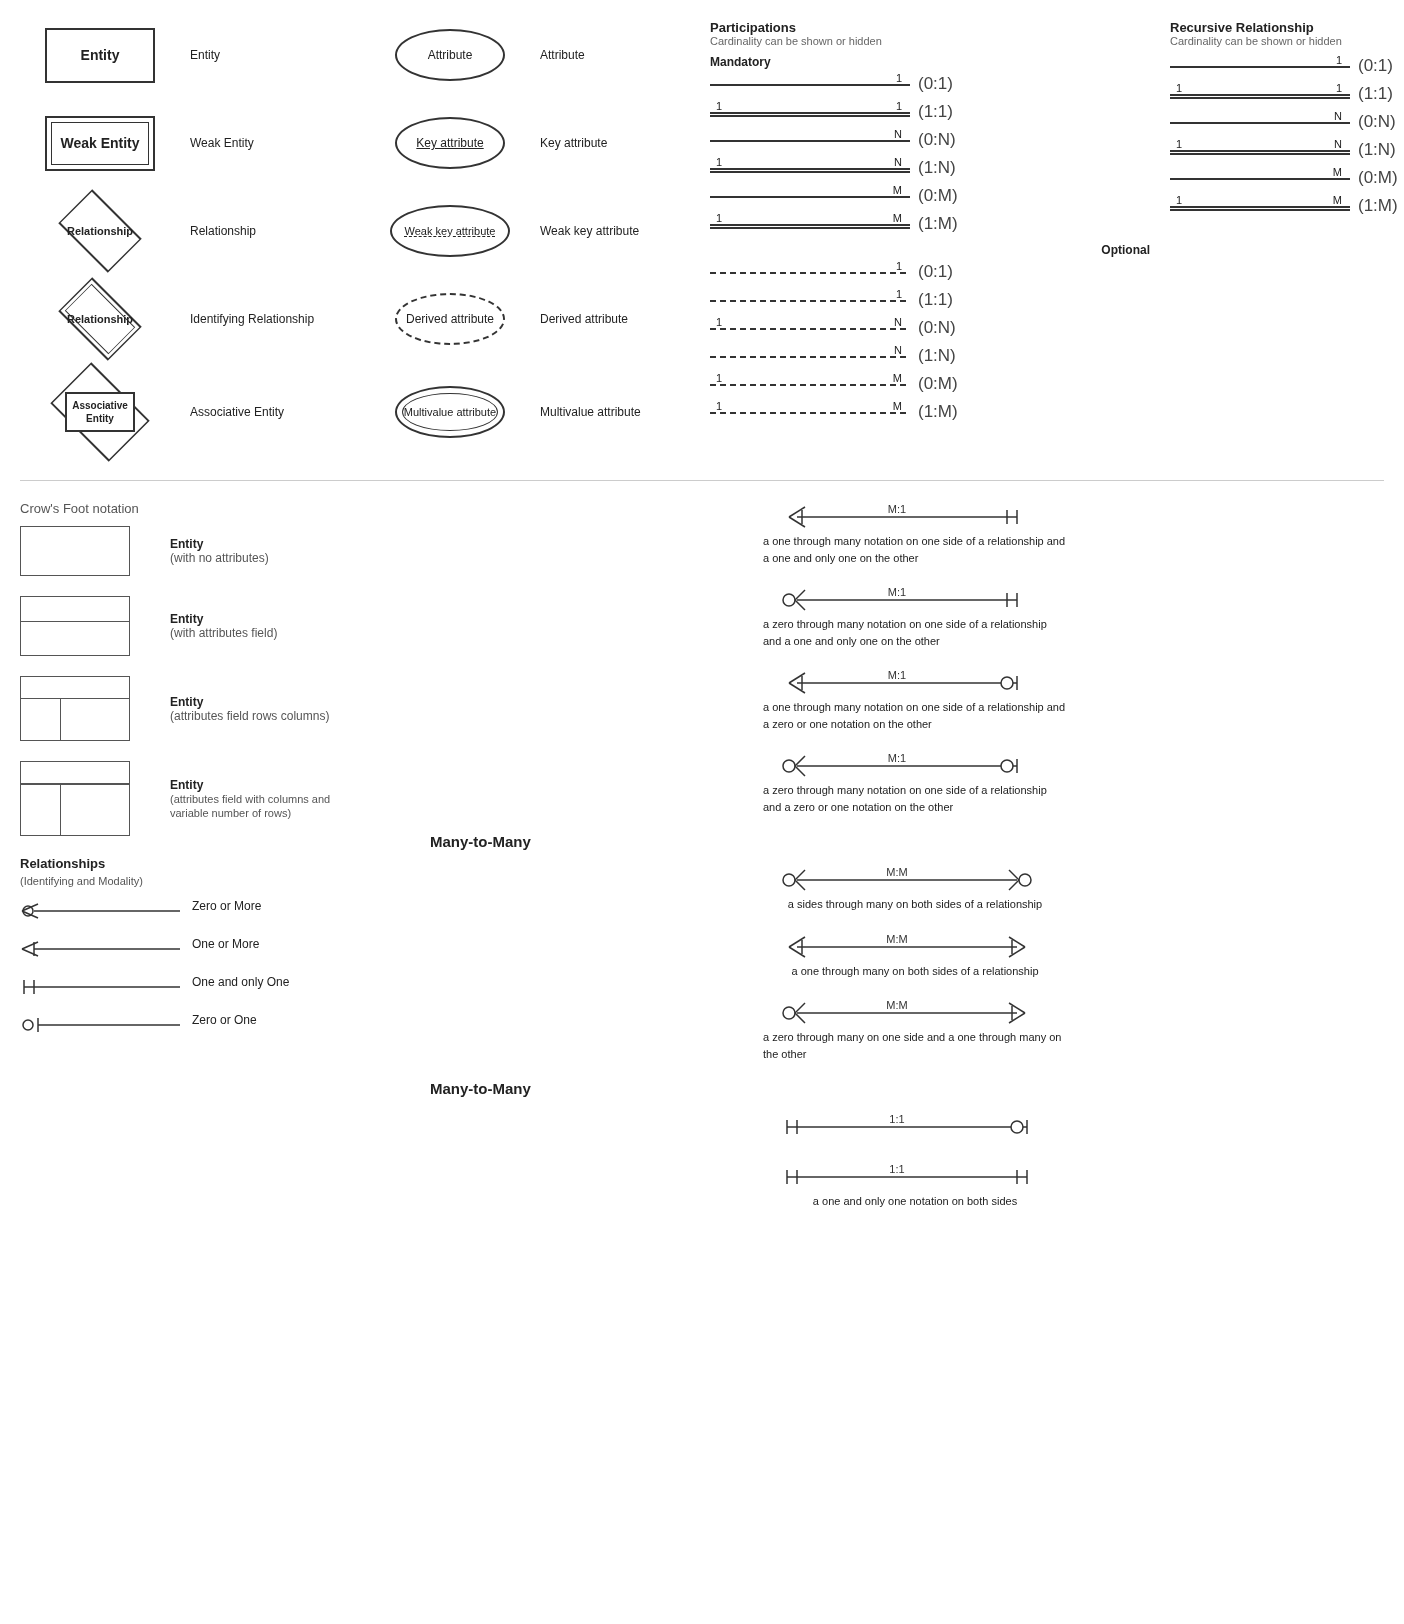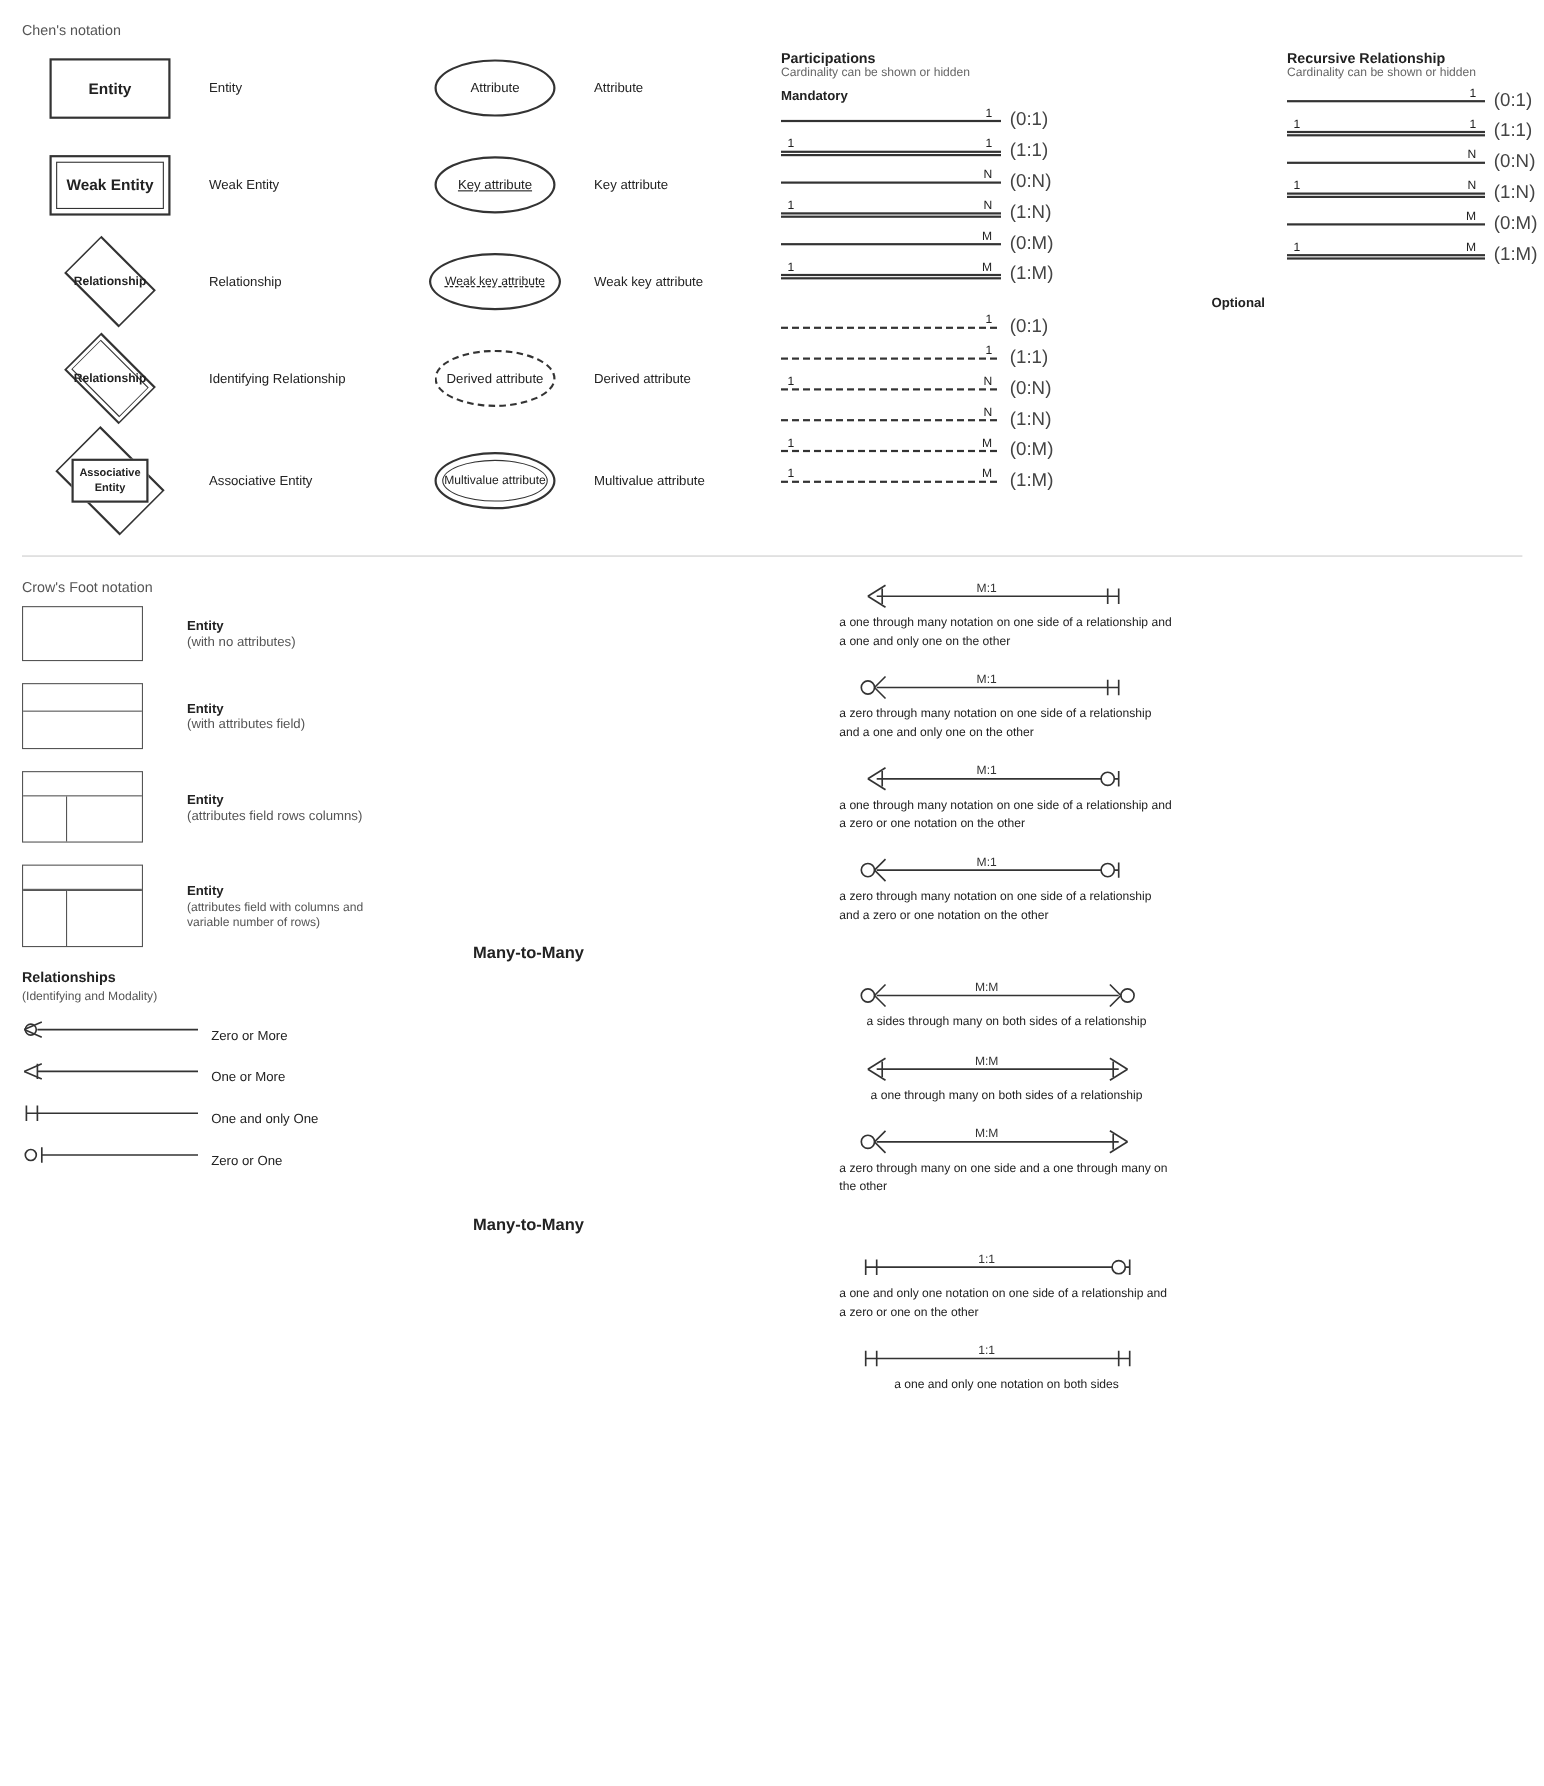--- a/index.html
+++ b/index.html
@@ -406,21 +406,21 @@
       height: 0;
     }
 
     
     .rels-section {
       margin-top: 20px;
     }
 
     .rel-row {
       display: flex;
-      align-items: flex-end;
+      align-items: flex-start;
       margin-bottom: 14px;
       height: 24px;
     }
 
     .rel-line-area {
       width: 160px;
       position: relative;
       height: 24px;
       flex-shrink: 0;
     }
@@ -463,21 +463,20 @@
 
     .bottom-right {
       flex: 1;
       padding-left: 30px;
     }
   </style>
 </head>
 <body>
 
 <div>
-  <div class="section-title">Chen's notation</div>
 
   <div class="top-layout">
 
     <div style="width:330px; flex-shrink:0;">
 
       <div class="chens-row">
         <div class="chen-shape-wrap">
           <div class="entity-box">
             <span>Entity</span>
           </div>
@@ -1001,22 +1000,20 @@
         <line x1="20" y1="16" x2="260" y2="16" stroke="#333" stroke-width="1.5"></line>
 
         <line x1="20" y1="9" x2="20" y2="23" stroke="#333" stroke-width="1.5"></line>
         <line x1="30" y1="9" x2="30" y2="23" stroke="#333" stroke-width="1.5"></line>
 
         <text x="130" y="12" font-size="11" text-anchor="middle" fill="#333">1:1</text>
 
         <circle cx="250" cy="16" r="6" fill="white" stroke="#333" stroke-width="1.5"></circle>
         <line x1="260" y1="9" x2="260" y2="23" stroke="#333" stroke-width="1.5"></line>
       </svg>
-      <div class="mto-description">a one and only one notation on one side of a relationship
-and a zero or one on the other</div>
     </div>
 
     <div class="mto-row">
       <svg width="280" height="32">
         <line x1="20" y1="16" x2="260" y2="16" stroke="#333" stroke-width="1.5"></line>
 
         <line x1="20" y1="9" x2="20" y2="23" stroke="#333" stroke-width="1.5"></line>
         <line x1="30" y1="9" x2="30" y2="23" stroke="#333" stroke-width="1.5"></line>
 
         <text x="130" y="12" font-size="11" text-anchor="middle" fill="#333">1:1</text>

